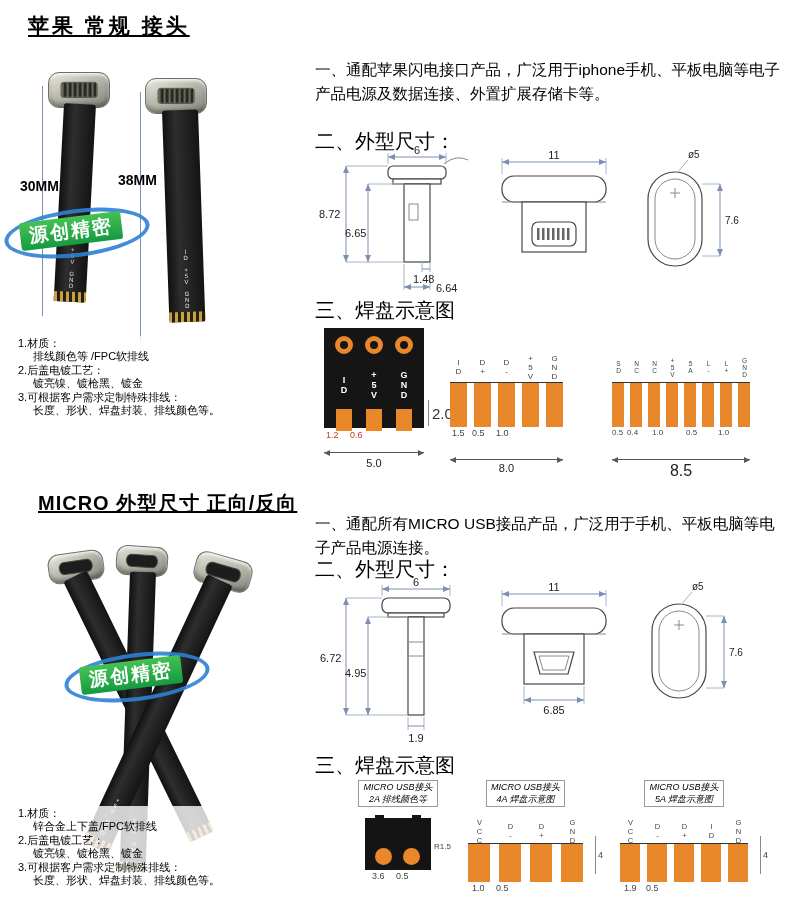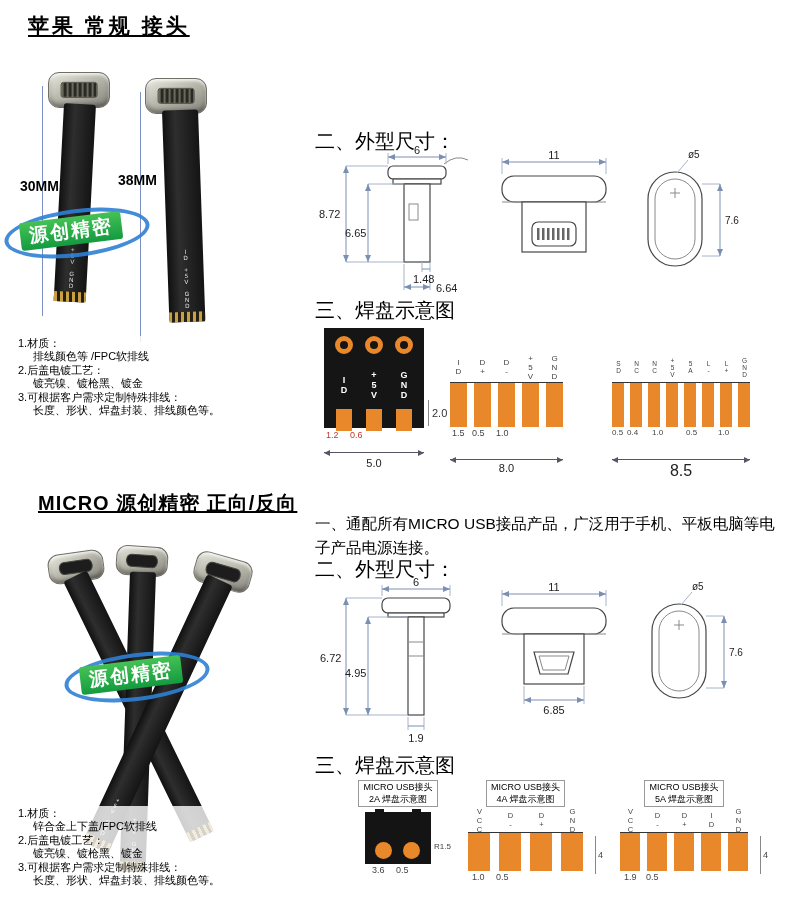--- a/index.html
+++ b/index.html
@@ -65,32 +65,32 @@
   .pg5 .pad{width:17px;height:44px;}     .pg5 .pg-pads{gap:7px;}
   .pg8 .pg-labels{gap:6px;height:30px;}  .pg8 .vlab{width:12px;line-height:12px;font-size:6.5px;}
   .pg8 .pad{width:12px;height:44px;}     .pg8 .pg-pads{gap:6px;}
   .pgm4 .pg-labels{gap:9px;height:25px;} .pgm4 .vlab{width:22px;line-height:22px;font-size:7.5px;}
   .pgm4 .pad{width:22px;height:38px;}    .pgm4 .pg-pads{gap:9px;}
   .pgm5 .pg-labels{gap:7px;height:25px;} .pgm5 .vlab{width:20px;line-height:20px;font-size:7.5px;}
   .pgm5 .pad{width:20px;height:38px;}    .pgm5 .pg-pads{gap:7px;}
   .pg-rdim{position:absolute;display:flex;align-items:center;gap:2px;}
   .pg-rdim i{display:block;width:0;height:38px;border-left:1px solid #888;}
   .pg-rdim span{font-size:9px;color:#444;}
-  .ptitle-wrap{text-align:center;margin-bottom:0;}
+  .ptitle-wrap{text-align:center;margin-bottom:11px;font-style:italic;}
   .ptitle{display:inline-block;border:1px solid #999;padding:1px 4px;font-size:9px;line-height:1.3;text-align:center;}
 
   
   .p1{position:absolute;width:150px;height:150px;}
   .p1-base{position:absolute;left:10px;top:2px;width:100px;height:100px;background:#151515;}
   .p1-circ{position:absolute;top:8px;width:8px;height:8px;border:5px solid #e9882a;border-radius:50%;background:#151515;}
   .p1-lab{position:absolute;top:32px;height:50px;color:#fff;font-size:9px;font-weight:bold;width:12px;line-height:12px;}
   .p1-sq{position:absolute;bottom:-3px;width:16px;height:22px;background:#e9882a;}
   .p1-rdim{position:absolute;left:114px;top:74px;display:flex;align-items:center;gap:3px;}
   .p1-rdim i{display:block;width:0;height:26px;border-left:1px solid #888;}
-  .p1-rdim span{font-size:11px;color:#333;}
+  .p1-rdim span{font-size:15px;color:#333;}
   .p1-wdims{position:absolute;left:10px;top:104px;width:110px;height:12px;}
   .p1-wdims span{position:absolute;font-size:9px;color:#c0392b;}
   .p1-total{position:absolute;left:10px;top:131px;width:100px;text-align:center;font-size:11px;color:#222;}
 
   
   .m1{position:absolute;width:120px;}
   .m1-base{position:relative;width:66px;height:52px;background:#141414;margin:5px auto 0;}
   .m1-notch{position:absolute;top:-3px;width:9px;height:3px;background:#141414;}
   .m1-circ{position:absolute;bottom:5px;width:17px;height:17px;border-radius:50%;background:#e9882a;}
   .m1-r15{position:absolute;left:96px;top:62px;font-size:8px;color:#444;}
@@ -135,20 +135,21 @@
 
   <div class="notes" style="left:16px;top:336px;">
     <div>1.材质：</div>
     <div class="ind">排线颜色等 /FPC软排线</div>
     <div>2.后盖电镀工艺：</div>
     <div class="ind">镀亮镍、镀枪黑、镀金</div>
     <div>3.可根据客户需求定制特殊排线：</div>
     <div class="ind">长度、形状、焊盘封装、排线颜色等。</div>
   </div>
 
+  <div class="desc" style="top:58px;">一、通配苹果闪电接口产品，广泛用于iphone手机、平板电脑等电子产品电源及数据连接、外置扩展存储卡等。</div>
   <div class="hdg" style="top:128px;">二、外型尺寸：</div>
 
   <svg style="left:318px;top:144px;" width="160" height="152" viewBox="0 0 160 152">
     <defs>
       <marker id="ma" markerWidth="8" markerHeight="8" refX="7" refY="4" orient="auto-start-reverse">
         <path d="M0,1 L7,4 L0,7 z" fill="#7b8fb3"></path>
       </marker>
     </defs>
     <g>
       <rect class="part" x="70" y="22" width="58" height="13" rx="5"></rect>
@@ -302,21 +303,21 @@
       <span style="left:40px;">1.0</span>
       <span style="left:74px;">0.5</span>
       <span style="left:106px;">1.0</span>
     </div>
     <div class="pg-totalwrap">
       <div class="dimline" style="left:0;top:1px;width:138px;"></div>
       <div class="pg-total" style="font-size:16px;">8.5</div>
     </div>
   </div>
 
-  <div class="sec-title" style="left:38px;top:490px;font-size:20px;letter-spacing:1px;">MICRO 源创精密 正向/反向</div>
+  <div class="sec-title" style="left:38px;top:490px;font-size:20px;letter-spacing:1px;">MICRO 外型尺寸 正向/反向</div>
 
   <div class="photo" style="left:12px;top:538px;width:300px;height:358px;">
     <div class="head" style="left:36px;top:14px;width:54px;height:28px;transform:rotate(-8deg);">
       <div class="port"></div>
     </div>
     <div class="head" style="left:104px;top:8px;width:50px;height:28px;transform:rotate(4deg);">
       <div class="port"></div>
     </div>
     <div class="head" style="left:182px;top:18px;width:56px;height:30px;transform:rotate(16deg);">
       <div class="port"></div>
@@ -414,21 +415,21 @@
     <text x="56" y="12" style="font-size:10px">ø5</text>
     <text x="93" y="78" style="font-size:10px">7.6</text>
   </svg>
 
   <div class="hdg" style="top:752px;">三、焊盘示意图</div>
 
   <div class="m1" style="left:338px;top:780px;">
     <div class="ptitle-wrap">
       <div class="ptitle">
         <div>MICRO USB接头</div>
-        <div>2A 焊盘示意图</div>
+        <div>2A 排线颜色等</div>
       </div>
     </div>
     <div class="m1-base">
       <div class="m1-notch" style="left:10px;"></div>
       <div class="m1-notch" style="right:10px;"></div>
       <div class="m1-circ" style="left:10px;"></div>
       <div class="m1-circ" style="left:38px;"></div>
     </div>
     <div class="m1-r15">R1.5</div>
     <div class="m1-dims">

